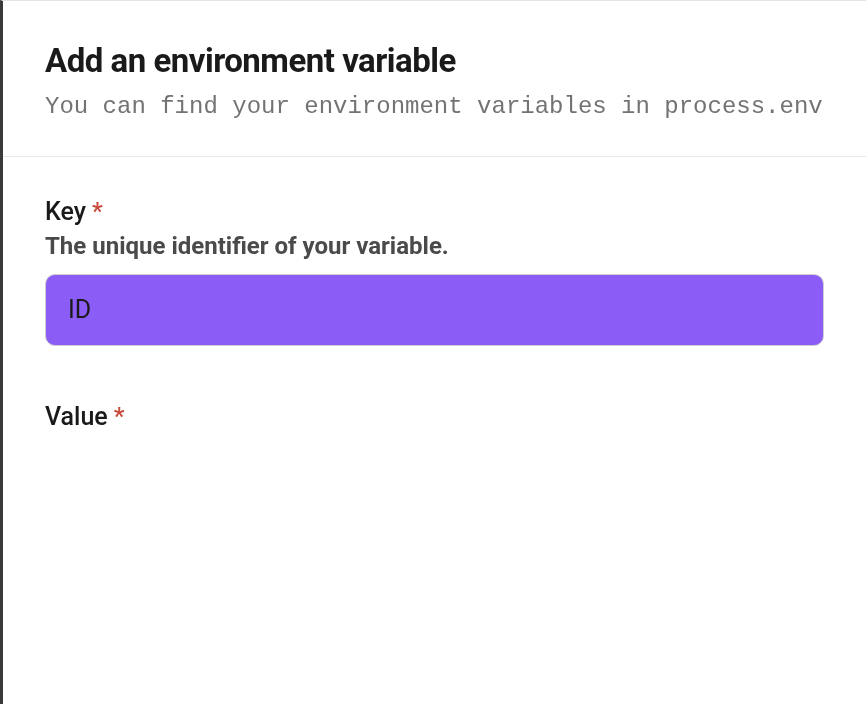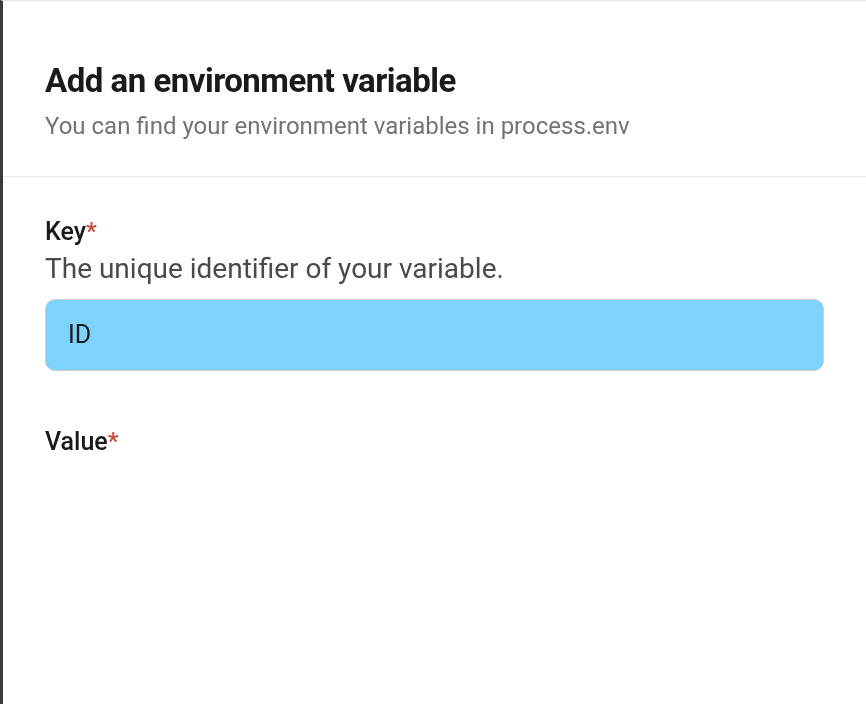--- a/index.html
+++ b/index.html
@@ -13,71 +13,73 @@
       width: 866px;
       height: 704px;
       overflow: hidden;
     }
     .page {
       border-left: 3px solid #3a3a3a;
       border-top: 1px solid #e5e5e5;
       height: 100%;
     }
     .header {
-      padding: 60px 42px 32px 42px;
+      padding: 40px 42px 32px 42px;
       border-bottom: 1px solid #e8e8e8;
     }
     .title {
       font-size: 33px;
       font-weight: 700;
       color: #1a1a1a;
       letter-spacing: -0.5px;
       margin-bottom: 10px;
     }
     .subtitle {
       font-size: 24px;
       font-weight: 400;
       color: #737373;
       line-height: 1.4;
+      font-family: Liberation Mono, monospace;
     }
     .form-body {
       padding: 40px 42px 0 42px;
     }
     .field-group {
       margin-bottom: 56px;
     }
     .field-label-row {
       display: flex;
       align-items: flex-start;
+      gap: 6px;
       margin-bottom: 6px;
     }
     .field-label {
       font-size: 25px;
       font-weight: 500;
       color: #1a1a1a;
     }
     .required-asterisk {
       font-size: 24px;
       font-weight: 600;
       color: #c94a3b;
     }
     .field-helper {
-      font-size: 28px;
-      font-weight: 400;
+      font-size: 24px;
+      font-weight: 700;
       color: #4a4a4a;
       margin-bottom: 14px;
     }
     .text-input {
       width: 100%;
       height: 72px;
       padding: 0 22px;
       font-size: 25px;
       font-weight: 400;
       color: #1a1a1a;
-      background: #7dd3fc;
+      background: #8b5cf6;
       border: 1px solid #cfcfcf;
       border-radius: 10px;
       outline: none;
       font-family: inherit;
     }
   </style>
 </head>
 <body>
 
 <div class="page">

